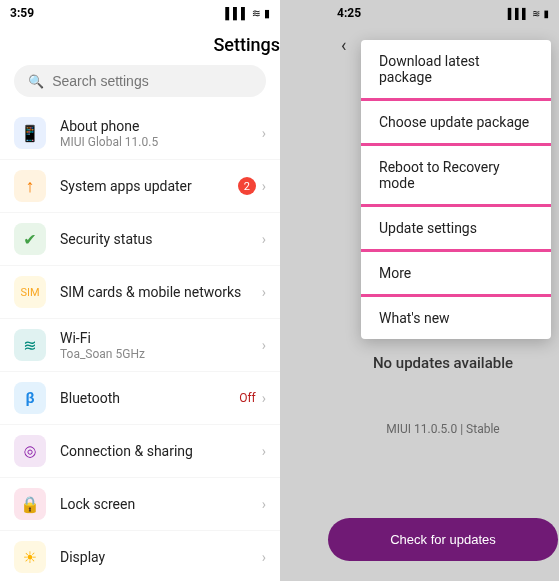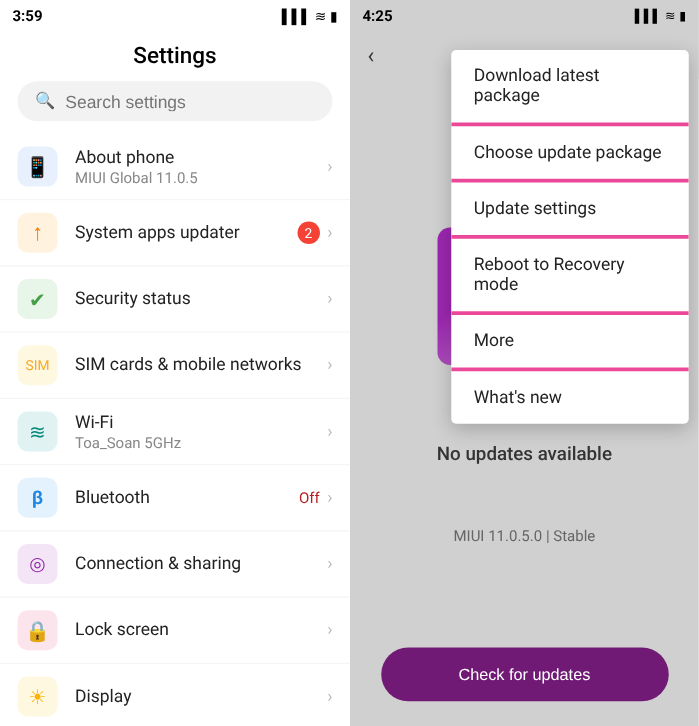--- a/index.html
+++ b/index.html
@@ -20,21 +20,21 @@
       align-items: center;
       padding: 6px 10px;
       font-size: 11px;
       font-weight: 500;
       background: #fff;
     }
     .status-bar-left { font-size: 12px; font-weight: bold; }
     .status-icons { display: flex; gap: 3px; align-items: center; }
 
     .settings-title {
-      text-align: center;
+      text-align: right;
       font-size: 18px;
       font-weight: 500;
       padding: 8px 0 10px;
       color: #000;
     }
     .search-bar {
       margin: 0 14px 10px;
       background: #f2f2f2;
       border-radius: 22px;
       display: flex;
@@ -100,20 +100,21 @@
     .chevron { color: #bbb; font-size: 14px; }
 
     
     .right-panel {
       width: 279px;
       height: 581px;
       background: #d0d0d0;
       display: flex;
       flex-direction: column;
       position: relative;
+      padding-left: 47px;
     }
     .right-status-bar {
       display: flex;
       justify-content: space-between;
       align-items: center;
       padding: 6px 10px;
       font-size: 11px;
       font-weight: 500;
       background: #d0d0d0;
     }
@@ -318,22 +319,22 @@
     </div>
   </div>
 
   <div class="right-header">
     <span class="back-btn">‹</span>
   </div>
 
   <div class="context-menu">
     <div class="context-menu-item">Download latest package</div>
     <div class="context-menu-item">Choose update package</div>
+    <div class="context-menu-item">Reboot to Recovery mode</div>
     <div class="context-menu-item">Update settings</div>
-    <div class="context-menu-item">Reboot to Recovery mode</div>
     <div class="context-menu-item">More</div>
     <div class="context-menu-item">What's new</div>
   </div>
 
   <div class="right-content">
     <div class="update-image"></div>
     <div class="no-update-text">No updates available</div>
     <div class="no-update-sub">MIUI 11.0.5.0 | Stable</div>
     <button class="check-updates-btn">Check for updates</button>
   </div>

